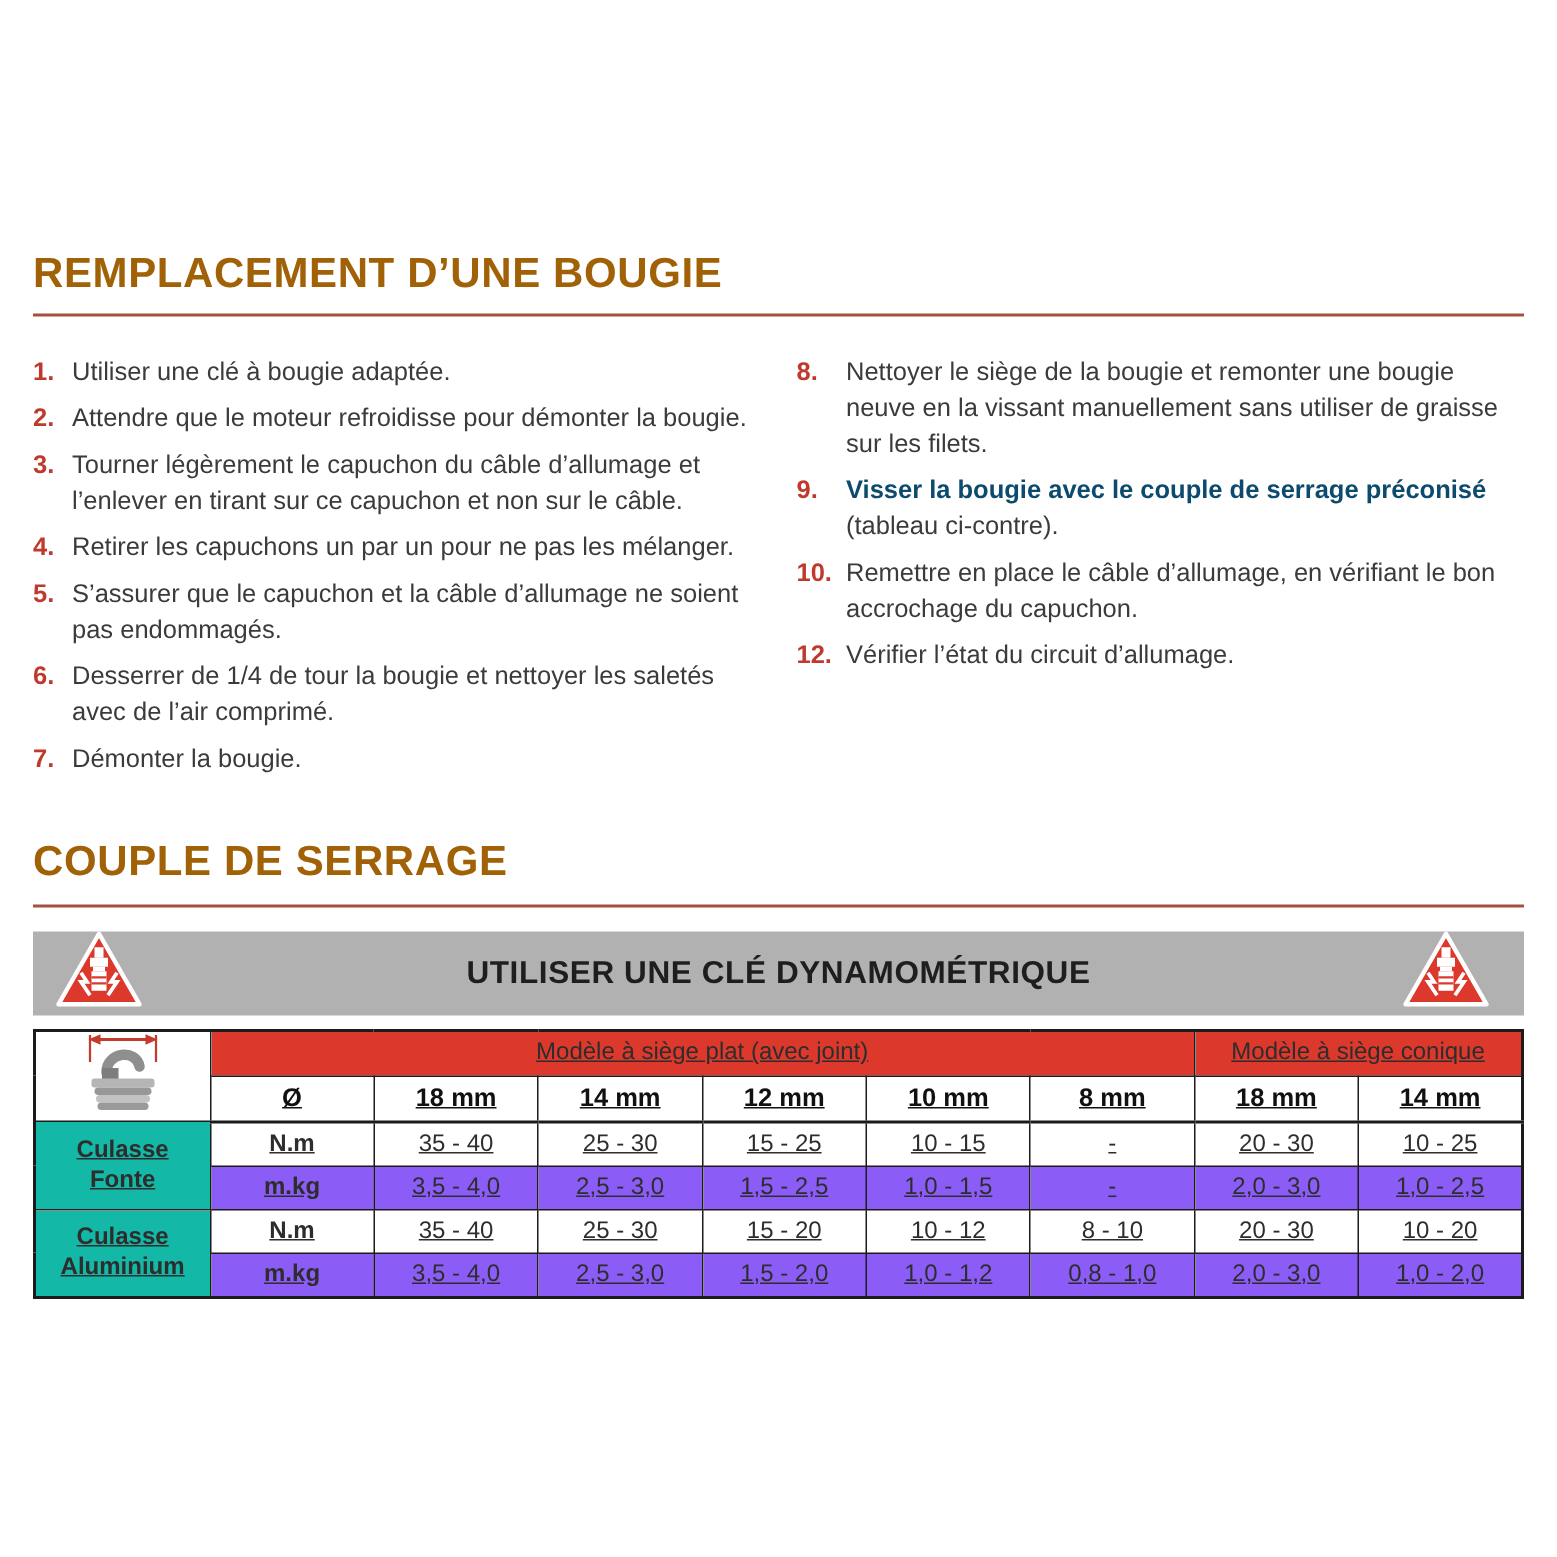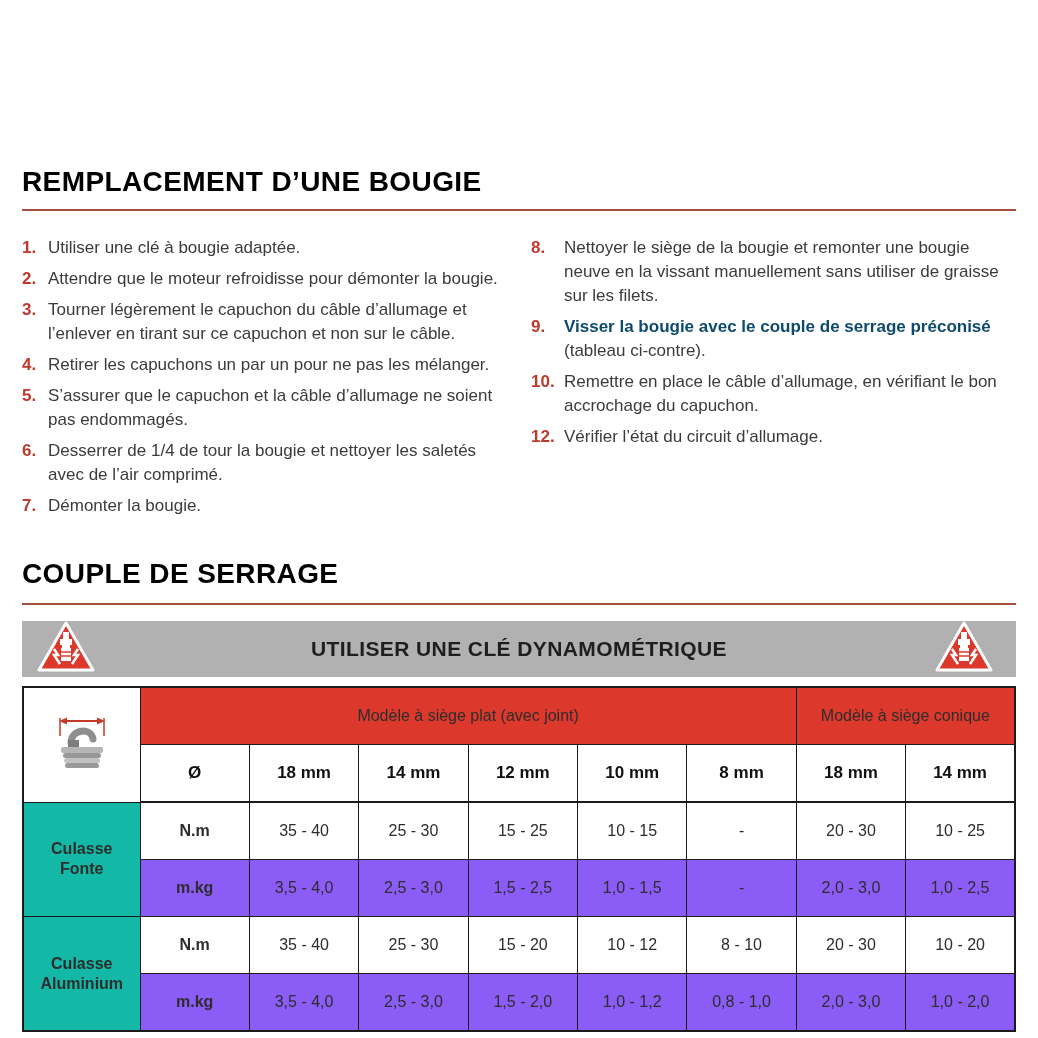--- a/index.html
+++ b/index.html
@@ -2,21 +2,21 @@
 <html lang="fr"><head>
 <meta charset="utf-8">
 <style>
   html,body{margin:0;padding:0;background:#fff;}
   .page{
     position:relative;width:1038px;height:1038px;background:#ffffff;overflow:hidden;
     font-family:"Liberation Sans","DejaVu Sans",sans-serif;color:#3b3b3b;
   }
   
   .sec-title{
-    position:absolute;left:22px;margin:0;font-size:28px;font-weight:700;color:#000000;
+    position:absolute;left:22px;margin:0;font-size:28px;font-weight:700;color:#a16207;
     letter-spacing:.4px;white-space:nowrap;
   }
   #title-remplacement{top:166px;}
   #title-couple{top:558px;}
   .rule{position:absolute;left:22px;width:994px;height:2px;background:#a5503e;}
   #rule-1{top:209px;}
   #rule-2{top:603px;}
   
   .steps-col{position:absolute;top:236px;font-size:17px;line-height:24px;}
   #steps-left{left:22px;width:480px;}
@@ -36,21 +36,21 @@
   .tri-left{left:14px;}
   .tri-right{right:22px;}
   
   table.torque{
     position:absolute;top:686px;left:22px;width:994px;
     border-collapse:collapse;table-layout:fixed;
     border:2px solid #1b1b1b;
   }
   table.torque td{
     border:1px solid #1b1b1b;text-align:center;vertical-align:middle;
-    padding:14px;height:28px;font-size:16px;color:#2d2d2d;overflow:hidden;
+    padding:0;height:28px;font-size:16px;color:#2d2d2d;overflow:hidden;text-decoration:underline;
   }
   td.red-span{background:#dc392c;color:#ffffff;font-weight:400;font-size:16px;height:30px;}
   td.sep-left{border-left:3px solid #ffffff;}
   tr.mm-row td{font-weight:700;font-size:17px;color:#111;border-bottom:2px solid #1b1b1b;}
   td.plug-cell{background:#ffffff;border-bottom:2px solid #1b1b1b;}
   td.group-cell{font-weight:700;font-size:17px;color:#111;line-height:20px;background:#14b8a6;}
   td.unit-cell{font-weight:700;font-size:17px;color:#111;}
   tr.shade > td{background:#8b5cf6;}
   td.thick-b{border-bottom:2px solid #1b1b1b;}
 </style>

